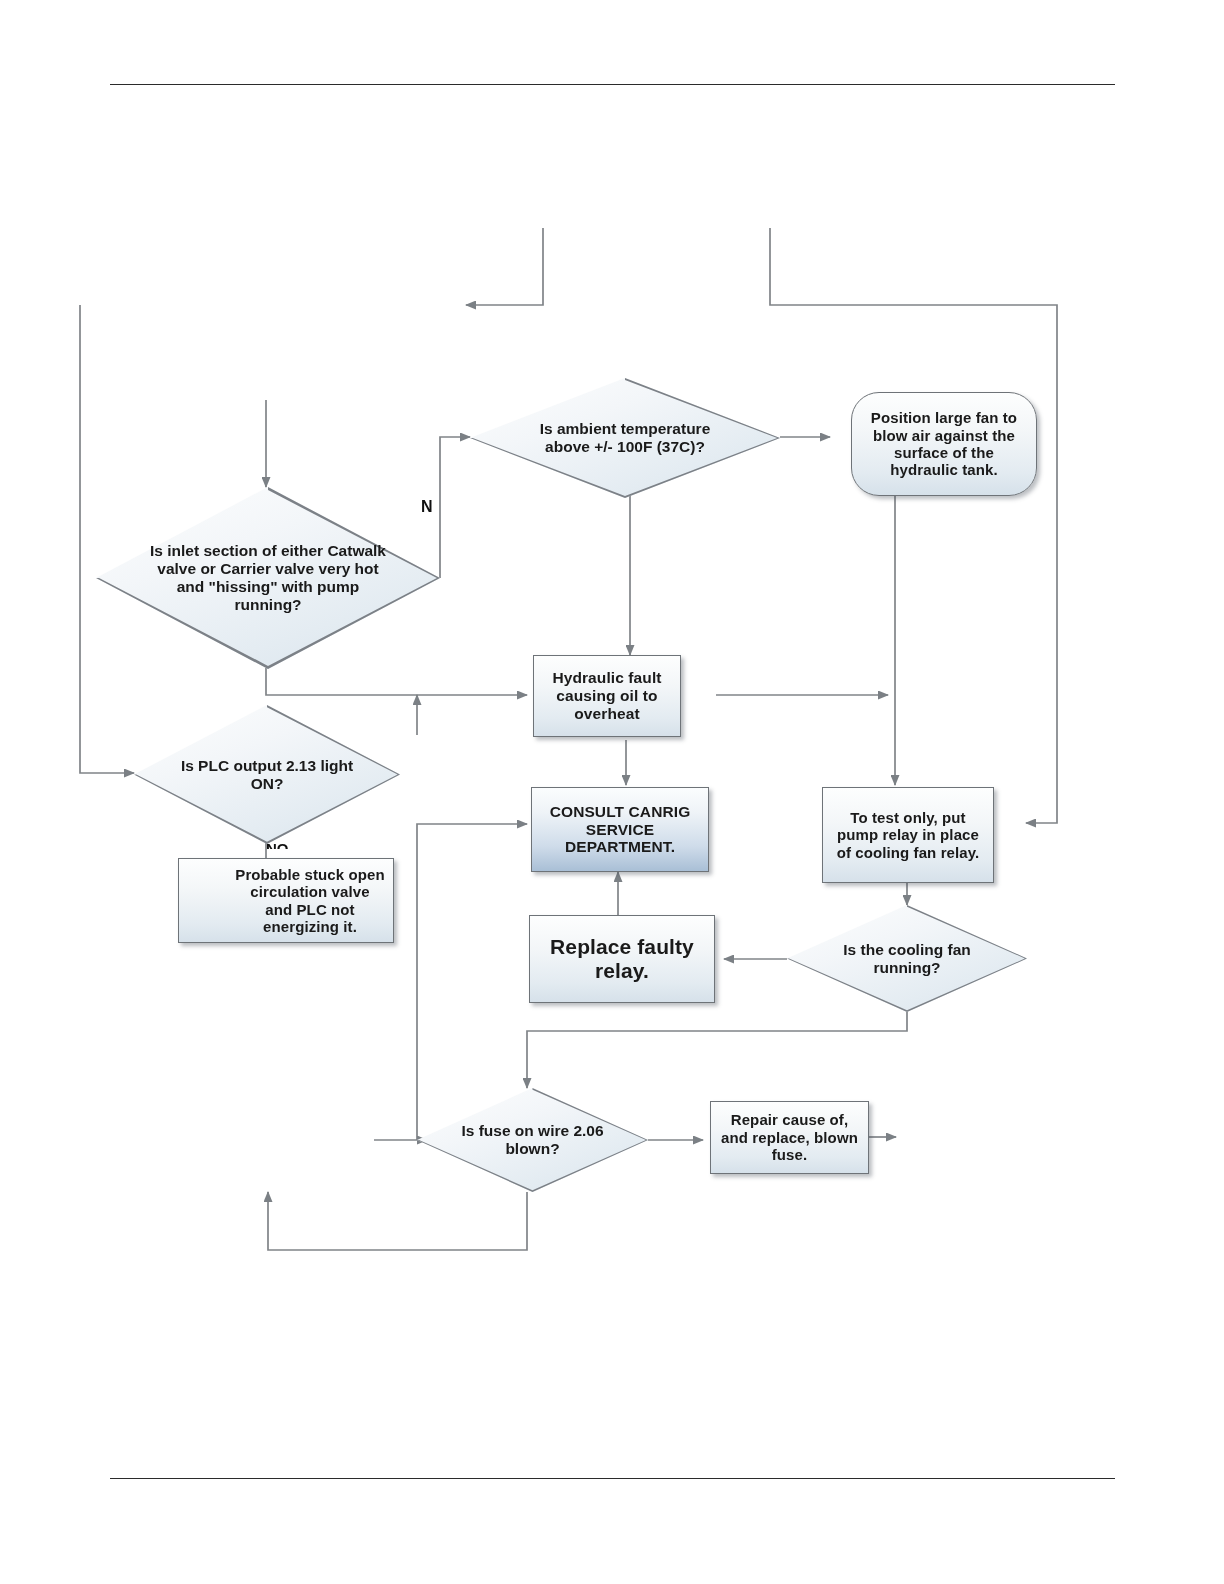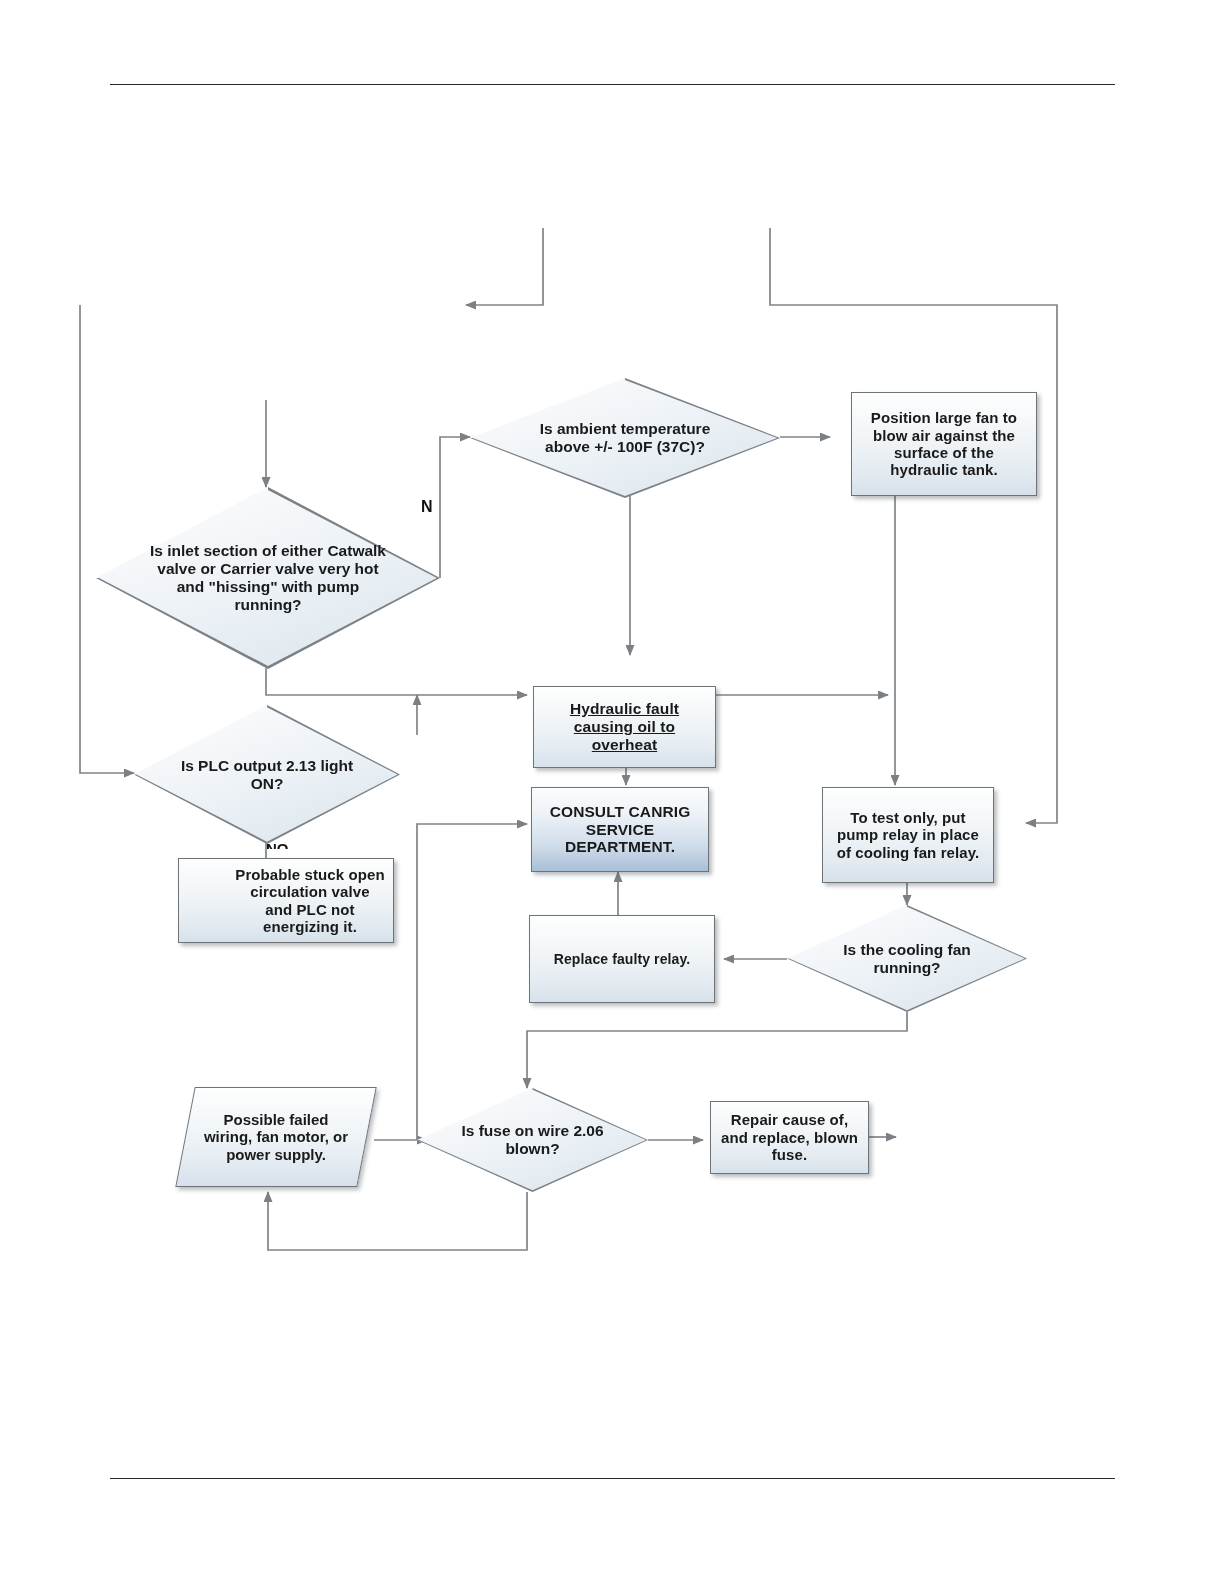--- a/index.html
+++ b/index.html
@@ -148,54 +148,50 @@
     <div class="edge"></div>
     <div class="txt" style="font-size:15.5px;padding:0 40px;">Is PLC output 2.13 light ON?</div>
   </div>
 
   <div class="dia" style="left:470px;top:378px;width:310px;height:120px;">
     <div class="skin"></div>
     <div class="edge"></div>
     <div class="txt" style="font-size:15.5px;padding:0 48px;">Is ambient temperature above +/- 100F (37C)?</div>
   </div>
 
-  <div class="node rect" style="left:851px;top:392px;width:186px;height:104px;font-size:15px;">
+  <div class="node rect" style="left:851px;top:392px;width:186px;height:104px;font-size:15px;border-radius:28px;">
     <span class="lbl" style="padding:0 8px;">Position large fan to blow air against the surface of the hydraulic tank.</span>
   </div>
 
-  <div class="node rect" style="left:533px;top:686px;width:183px;height:82px;font-size:15.5px;text-decoration:underline;">
+  <div class="node rect" style="left:533px;top:655px;width:148px;height:82px;font-size:15.5px;">
     <span class="lbl" style="padding:0 10px;">Hydraulic fault causing oil to overheat</span>
   </div>
 
   <div class="node rect dark" style="left:531px;top:787px;width:178px;height:85px;font-size:15.5px;">
     <span class="lbl" style="padding:0 8px;">CONSULT CANRIG SERVICE DEPARTMENT.</span>
   </div>
 
   <div class="node rect" style="left:822px;top:787px;width:172px;height:96px;font-size:15px;">
     <span class="lbl" style="padding:0 6px;">To test only, put pump relay in place of cooling fan relay.</span>
   </div>
 
   <div class="node rect" style="left:178px;top:858px;width:216px;height:85px;font-size:15px;padding-left:48px;">
     <span class="lbl" style="padding:0 8px;">Probable stuck open circulation valve and PLC not energizing it.</span>
   </div>
 
-  <div class="node rect" style="left:529px;top:915px;width:186px;height:88px;font-size:14px;">
+  <div class="node rect" style="left:529px;top:915px;width:186px;height:88px;font-size:21px;">
     <span class="lbl" style="padding:0 8px;">Replace faulty relay.</span>
   </div>
 
   <div class="dia" style="left:787px;top:905px;width:240px;height:107px;">
     <div class="skin"></div>
     <div class="edge"></div>
     <div class="txt" style="font-size:15.5px;padding:0 40px;">Is the cooling fan running?</div>
   </div>
 
-  <div class="para" style="left:185px;top:1087px;width:182px;height:100px;">
-    <div class="skin"></div>
-    <div class="txt" style="font-size:15px;padding:0 14px;">Possible failed wiring, fan motor, or power supply.</div>
-  </div>
 
   <div class="dia" style="left:417px;top:1088px;width:231px;height:104px;">
     <div class="skin"></div>
     <div class="edge"></div>
     <div class="txt" style="font-size:15.5px;padding:0 32px;">Is fuse on wire 2.06 blown?</div>
   </div>
 
   <div class="node rect" style="left:710px;top:1101px;width:159px;height:73px;font-size:15px;">
     <span class="lbl" style="padding:0 5px;">Repair cause of, and replace, blown fuse.</span>
   </div>

